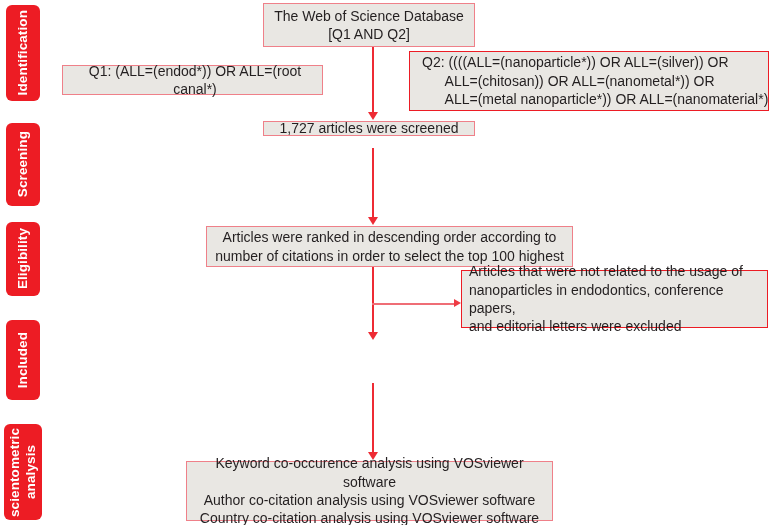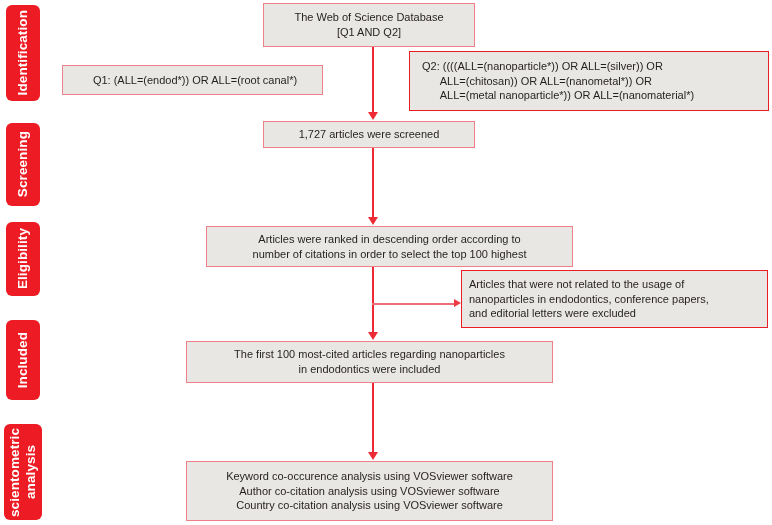--- a/index.html
+++ b/index.html
@@ -55,21 +55,21 @@
     display: flex;
     align-items: center;
     justify-content: center;
     padding: 5px 8px;
   }
   .flow-box.strong-border {
     border: 1.5px solid #ec1c24;
   }
   .box-text {
     color: #231f20;
-    font-size: 11px;
+    font-size: 14px;
     line-height: 1.32;
     text-align: center;
     white-space: pre-line;
   }
   .box-text.left-align {
     text-align: left;
   }
   .box-text.query-text {
     white-space: pre;
     text-align: left;
@@ -136,39 +136,35 @@
   <div class="flow-box" style="left:62px; top:65px; width:261px; height:30px;padding-left:13px;">
     <span class="box-text">Q1: (ALL=(endod*)) OR ALL=(root canal*)</span>
   </div>
 
   <div class="flow-box strong-border" style="left:409px; top:51px; width:360px; height:60px; justify-content:flex-start; padding-left:12px;">
     <span class="box-text query-text">Q2: ((((ALL=(nanoparticle*)) OR ALL=(silver)) OR
       ALL=(chitosan)) OR ALL=(nanometal*)) OR
       ALL=(metal nanoparticle*)) OR ALL=(nanomaterial*)</span>
   </div>
 
-  <div class="flow-box" style="left:263px; top:121px; width:212px; height:27px;">
+  <div class="flow-box" style="left:263px; top:121px; width:212px; height:15px;">
     <span class="box-text">1,727 articles were screened</span>
   </div>
 
   <div class="flow-box" style="left:186px; top:226px; width:367px; height:41px;margin-left:20px;">
     <span class="box-text">Articles were ranked in descending order according to
 number of citations in order to select the top 100 highest</span>
   </div>
 
   <div class="flow-box strong-border" style="left:461px; top:270px; width:307px; height:58px; justify-content:flex-start; padding-left:7px;">
     <span class="box-text left-align">Articles that were not related to the usage of
 nanoparticles in endodontics, conference papers,
 and editorial letters were excluded</span>
   </div>
 
-  <div class="flow-box" style="left:186px; top:341px; width:367px; height:42px;">
-    <span class="box-text">The first 100 most-cited articles regarding nanoparticles
-in endodontics were included</span>
-  </div>
 
   <div class="flow-box" style="left:186px; top:461px; width:367px; height:60px;">
     <span class="box-text">Keyword co-occurence analysis using VOSviewer software
 Author co-citation analysis using VOSviewer software
 Country co-citation analysis using VOSviewer software</span>
   </div>
 
   <div class="v-line" style="left:372px; top:47px; height:66px;"></div>
   <div class="arrow-down" style="left:368px; top:112px;"></div>
 

